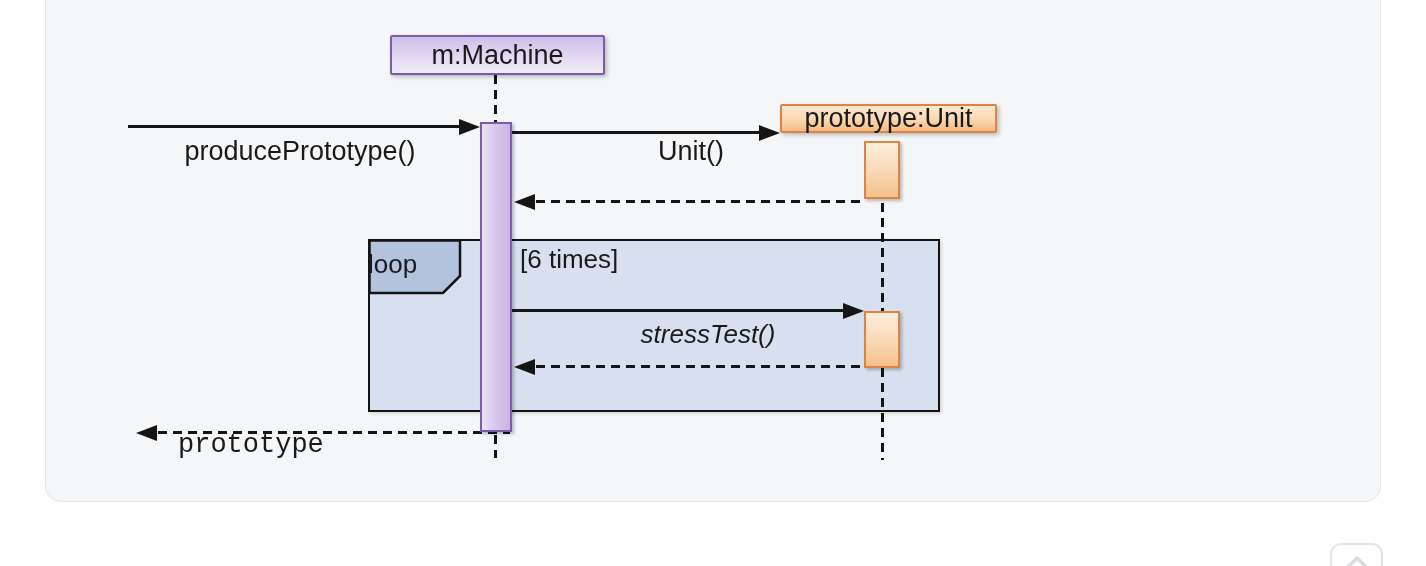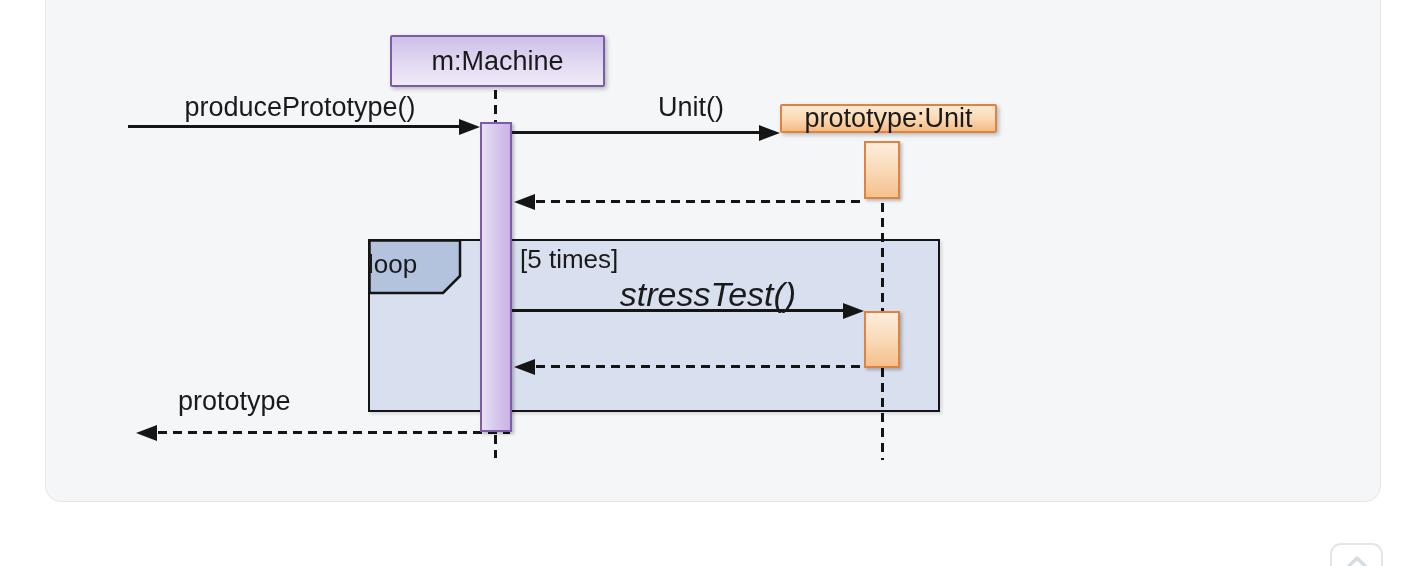--- a/index.html
+++ b/index.html
@@ -48,59 +48,59 @@
     border:2px solid #de8440;
   }
   .act-unit-1{left:864px;top:141px;height:58px;}
   .act-unit-2{left:864px;top:311px;height:57px;}
   .head-box{
     position:absolute;z-index:5;box-sizing:border-box;
     display:flex;align-items:center;justify-content:center;
     font-size:27px;box-shadow:2px 2px 4px rgba(0,0,0,0.25);border-radius:2px;
   }
   .machine-box{
-    left:390px;top:35px;width:215px;height:52px;
+    left:390px;top:35px;width:215px;height:40px;
     background:linear-gradient(180deg,#cdbfe8 0%,#e2d9f2 55%,#efeaf8 100%);
     border:2px solid #7c5ca8;
   }
   .unit-box{
     left:780px;top:104px;width:217px;height:29px;
     background:linear-gradient(180deg,#fce8d2 0%,#fbdab4 50%,#f4ba83 100%);
     border:2px solid #de8440;
   }
   
   .msg-line{position:absolute;height:3px;background:#151515;z-index:4;}
   .msg-line.dashed{
     background:repeating-linear-gradient(90deg,#151515 0 9px,transparent 9px 15px);
   }
   .msg-line.under{z-index:2;}
   .arrowhead{position:absolute;width:0;height:0;z-index:4;
     border-top:8px solid transparent;border-bottom:8px solid transparent;}
   .arrowhead.right{border-left:21px solid #151515;}
   .arrowhead.left{border-right:21px solid #151515;}
   
-  .lbl{position:absolute;z-index:6;font-size:27px;white-space:nowrap;}
+  .lbl{position:absolute;z-index:6;font-size:27px;white-space:nowrap;margin-top:44px;}
   .lbl.center{text-align:center;}
   .italic{font-style:italic;}
   .loop-op{position:absolute;left:368px;top:249px;width:88px;text-align:left;
     font-size:26px;z-index:6;}
   .guard{position:absolute;left:520px;top:244px;font-size:26px;z-index:6;}
 </style>
 </head>
 <body>
 
 <div class="card"></div>
 
 <div class="loop-frame">
   <svg class="pentagon" width="94" height="56" viewBox="0 0 94 56">
     <path d="M1.5,1.5 H92 V37 L75,54 H1.5 Z" fill="#b3c3de" stroke="#141414" stroke-width="2.5"></path>
   </svg>
 </div>
 <div class="loop-op">loop</div>
-<div class="guard">[5 times]</div>
+<div class="guard">[6 times]</div>
 
 <div class="lifeline" style="left:494px;top:75px;height:383px;"></div>
 <div class="lifeline" style="left:881px;top:143px;height:317px;"></div>
 
 <div class="activation act-machine"></div>
 <div class="activation act-unit act-unit-1"></div>
 <div class="activation act-unit act-unit-2"></div>
 
 <div class="msg-line" style="left:128px;top:125px;width:334px;"></div>
 <div class="arrowhead right" style="left:459px;top:119px;"></div>
@@ -108,28 +108,28 @@
 
 <div class="msg-line" style="left:512px;top:131px;width:250px;"></div>
 <div class="arrowhead right" style="left:759px;top:125px;"></div>
 <div class="lbl center" style="left:616px;top:92px;width:150px;">Unit()</div>
 
 <div class="msg-line dashed" style="left:536px;top:200px;width:330px;"></div>
 <div class="arrowhead left" style="left:514px;top:194px;"></div>
 
 <div class="msg-line" style="left:512px;top:309px;width:331px;"></div>
 <div class="arrowhead right" style="left:843px;top:303px;"></div>
-<div class="lbl center italic" style="left:608px;top:275px;width:200px;font-size:34px;">stressTest()</div>
+<div class="lbl center italic" style="left:608px;top:275px;width:200px;font-size:26px;">stressTest()</div>
 
 <div class="msg-line dashed" style="left:536px;top:365px;width:330px;"></div>
 <div class="arrowhead left" style="left:514px;top:359px;"></div>
 
 <div class="msg-line dashed under" style="left:158px;top:431px;width:352px;"></div>
 <div class="arrowhead left" style="left:136px;top:425px;"></div>
-<div class="lbl" style="left:178px;top:386px;">prototype</div>
+<div class="lbl" style="left:178px;top:386px;font-family:Liberation Mono, monospace;">prototype</div>
 
 <div class="head-box machine-box">
   <span>m:Machine</span>
 </div>
 <div class="head-box unit-box">
   <span>prototype:Unit</span>
 </div>
 
 <div class="scroll-top">
   <svg width="28" height="18" viewBox="0 0 28 18">

